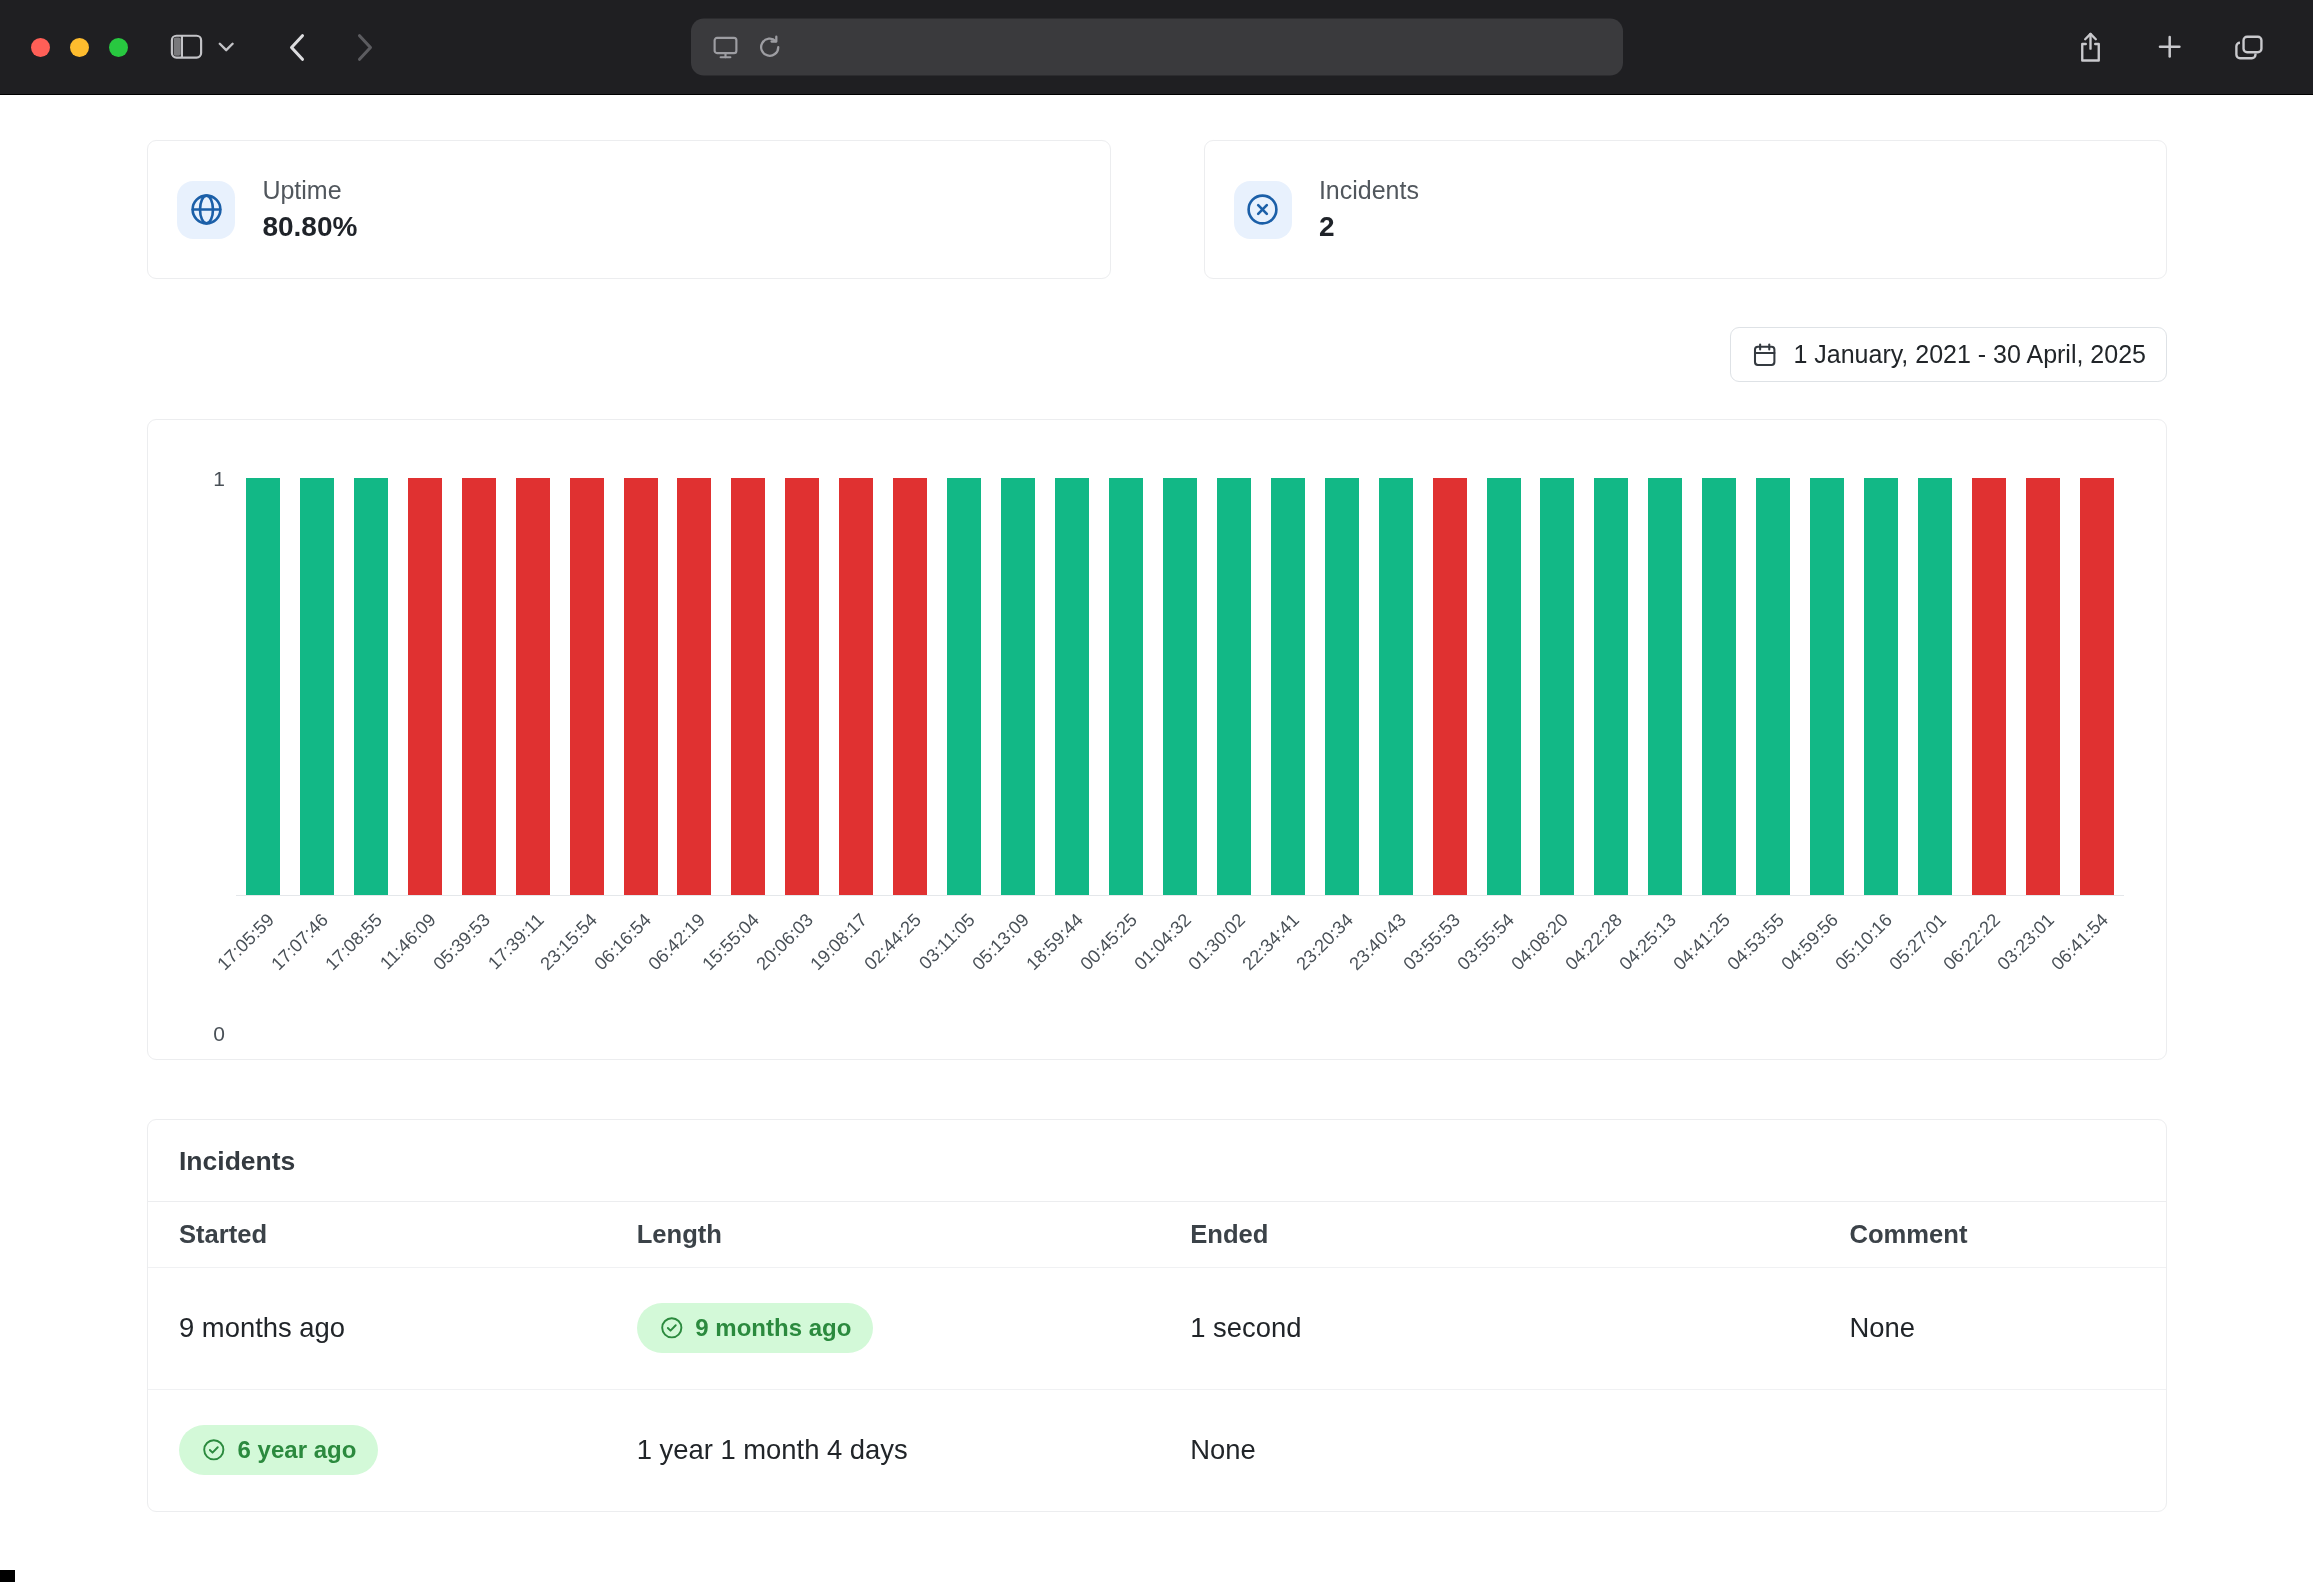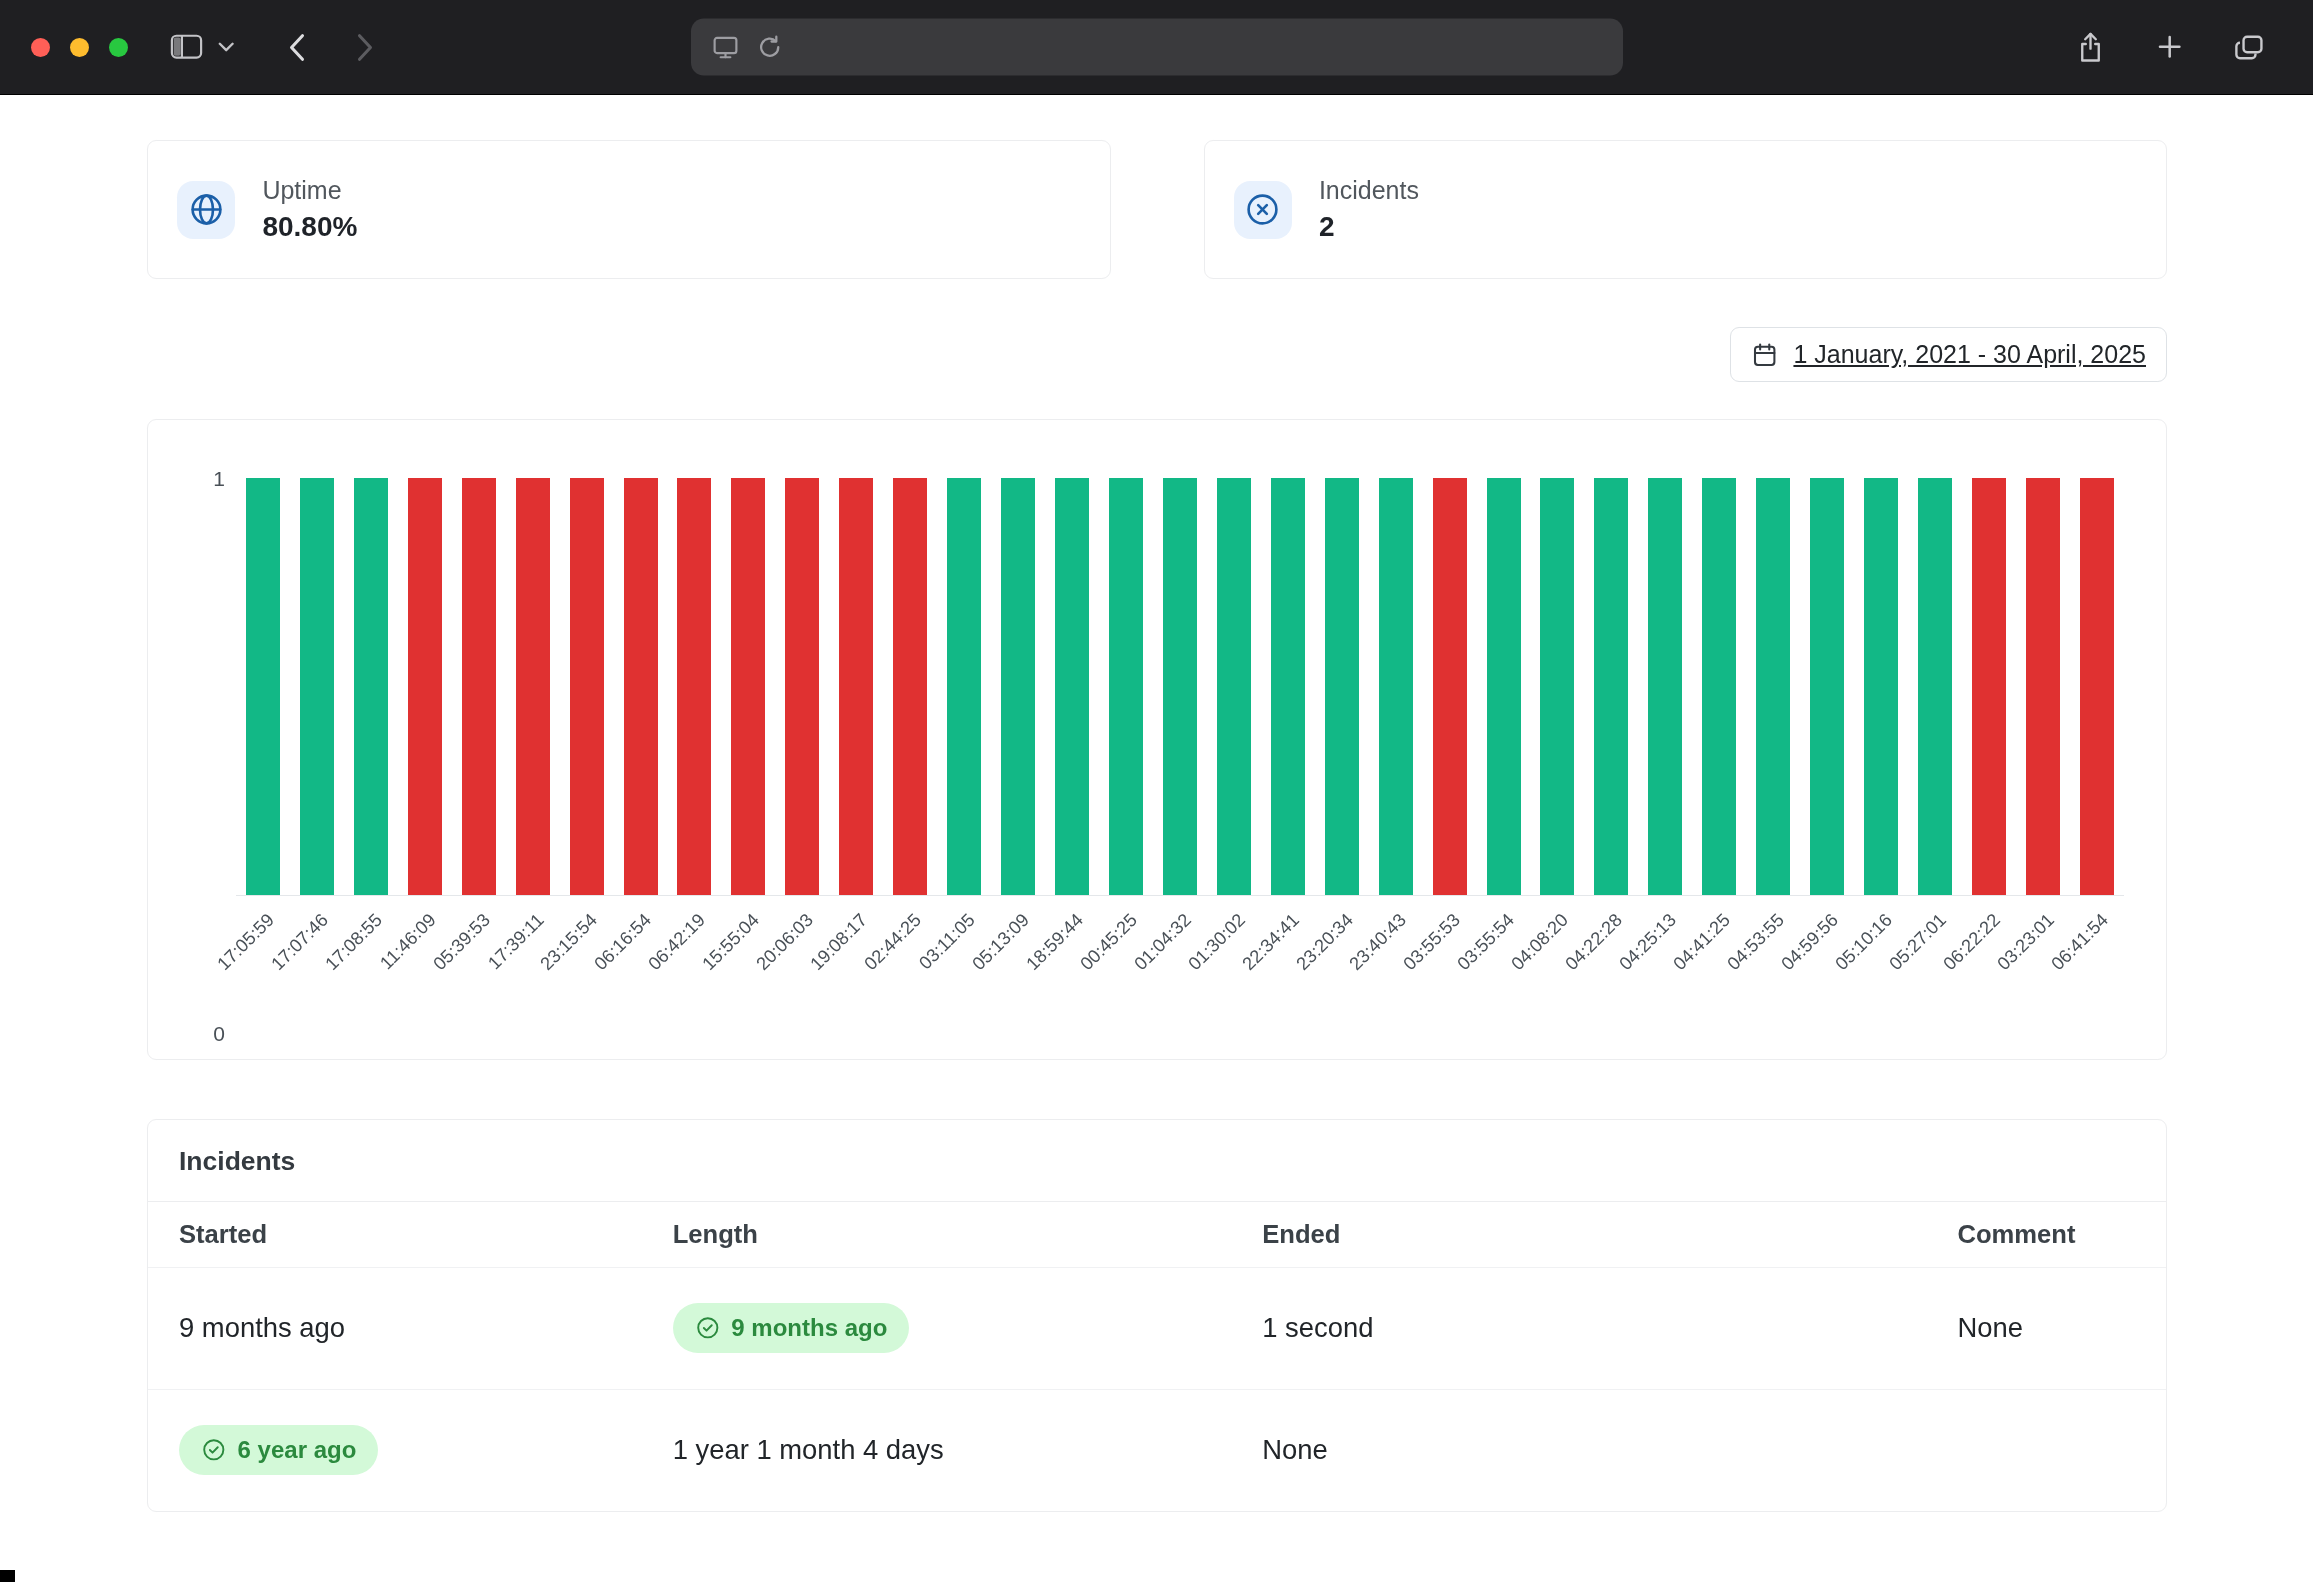--- a/index.html
+++ b/index.html
@@ -52,21 +52,21 @@
   .icon-tile {
     width: 58px; height: 58px; border-radius: 16.4px;
     background: var(--tile-bg, #e8f1fd);
     color: var(--tile-icon, #1b5fa8);
     display: flex; align-items: center; justify-content: center;
     flex: 0 0 auto;
   }
   .stat-label { font-size: 25px; color: #51575d; margin-bottom: 6.4px; }
   .stat-value { font-size: 28px; font-weight: 700; color: #1f2329; }
 
-  .date-row { display: flex; justify-content: flex-end; margin-top: 48px; text-decoration: underline; }
+  .date-row { display: flex; justify-content: flex-end; margin-top: 48px; }
   .date-btn {
     display: inline-flex; align-items: center; gap: 14.6px;
     border: 1.8px solid #dee2e6; border-radius: 9.1px; background: #fff;
     padding: 12px 20px;
     font-family: inherit; font-size: 25px; color: #212529;
     cursor: pointer;
   }
   .date-btn .cal { color: #343a40; display: inline-flex; }
 
   .chart-card {
@@ -101,21 +101,20 @@
     margin-top: 59px;
     border: 1.8px solid #ecedef; border-radius: 9.1px; background: #fff;
     overflow: hidden;
   }
   .inc-title { font-size: 26.5px; font-weight: 700; color: #343a40; padding: 25.6px 31px 24px; }
   .thead, .trow {
     display: grid;
     grid-template-columns: 23.4% 28.3% 33.7% 14.6%;
     padding: 0 31px;
     align-items: center;
-    gap: 36px;
   }
   .thead {
     border-top: 1.8px solid #ecedef;
     height: 66px;
     font-size: 25.6px; font-weight: 700; color: #3b4248;
   }
   .trow {
     border-top: 1.8px solid #f0f1f3;
     height: 122px;
     font-size: 27.4px; color: #212529;

